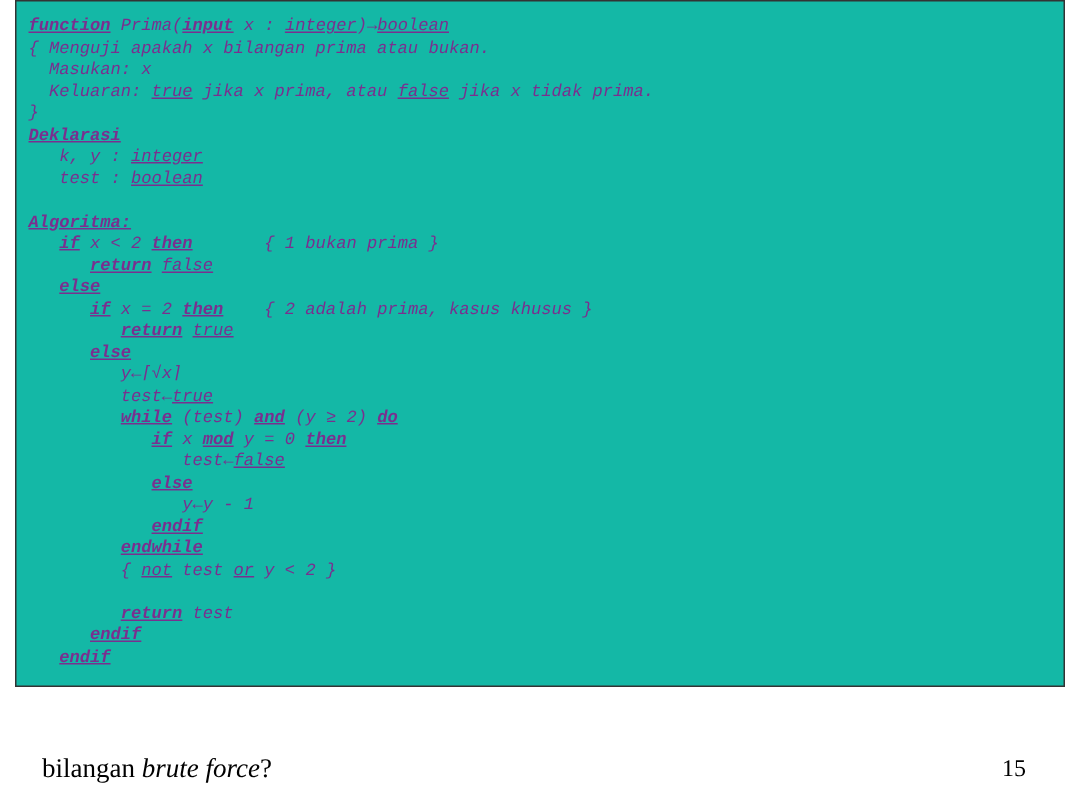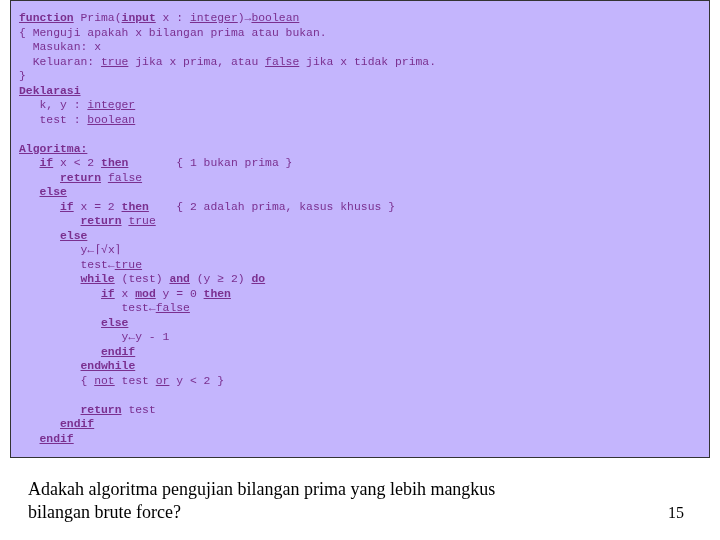--- a/index.html
+++ b/index.html
@@ -10,45 +10,46 @@
     background: #fff;
     font-family: "Times New Roman", serif;
     position: relative;
   }
   .code-panel {
     position: absolute;
     top: 0;
     left: 10px;
     width: 700px;
     height: 458px;
-    background: #c4b5fd;
+    background: #14b8a6;
     border: 1px solid #333;
     box-sizing: border-box;
     padding: 10px 12px 0 8px;
+    font-style: italic;
   }
   .code-pre {
     font-family: "Courier New", monospace;
     font-size: 11.4px;
     line-height: 14.5px;
     white-space: pre;
     color: #7a2f8f;
     margin: 0;
   }
   .bold { font-weight: bold; }
   .ul { text-decoration: underline; }
   .caption {
     position: absolute;
     left: 28px;
     top: 478px;
     width: 560px;
     font-size: 18px;
     line-height: 23px;
     color: #000;
   }
-  .caption .it { }
+  .caption .it { font-style: italic; }
   .pageno {
     position: absolute;
     right: 36px;
     bottom: 18px;
     font-size: 16px;
   }
 </style>
 </head>
 <body>
 
@@ -79,17 +80,17 @@
 <span>            </span><span class="bold ul">endif</span>
 <span>         </span><span class="bold ul">endwhile</span>
 <span>         { </span><span class="ul">not</span><span> test </span><span class="ul">or</span><span> y &lt; 2 }</span>
 <span></span>
 <span>         </span><span class="bold ul">return</span><span> test</span>
 <span>      </span><span class="bold ul">endif</span>
 <span>   </span><span class="bold ul">endif</span></pre>
 </div>
 
 <div class="caption">
-  <span>Adakah algoritma pengujian bilangan prima yang lebih mangkus</span><br>
+  <br>
   <span> bilangan </span><span class="it">brute force</span><span>?</span>
 </div>
 
 <div class="pageno">15</div>
 
 </body></html>

